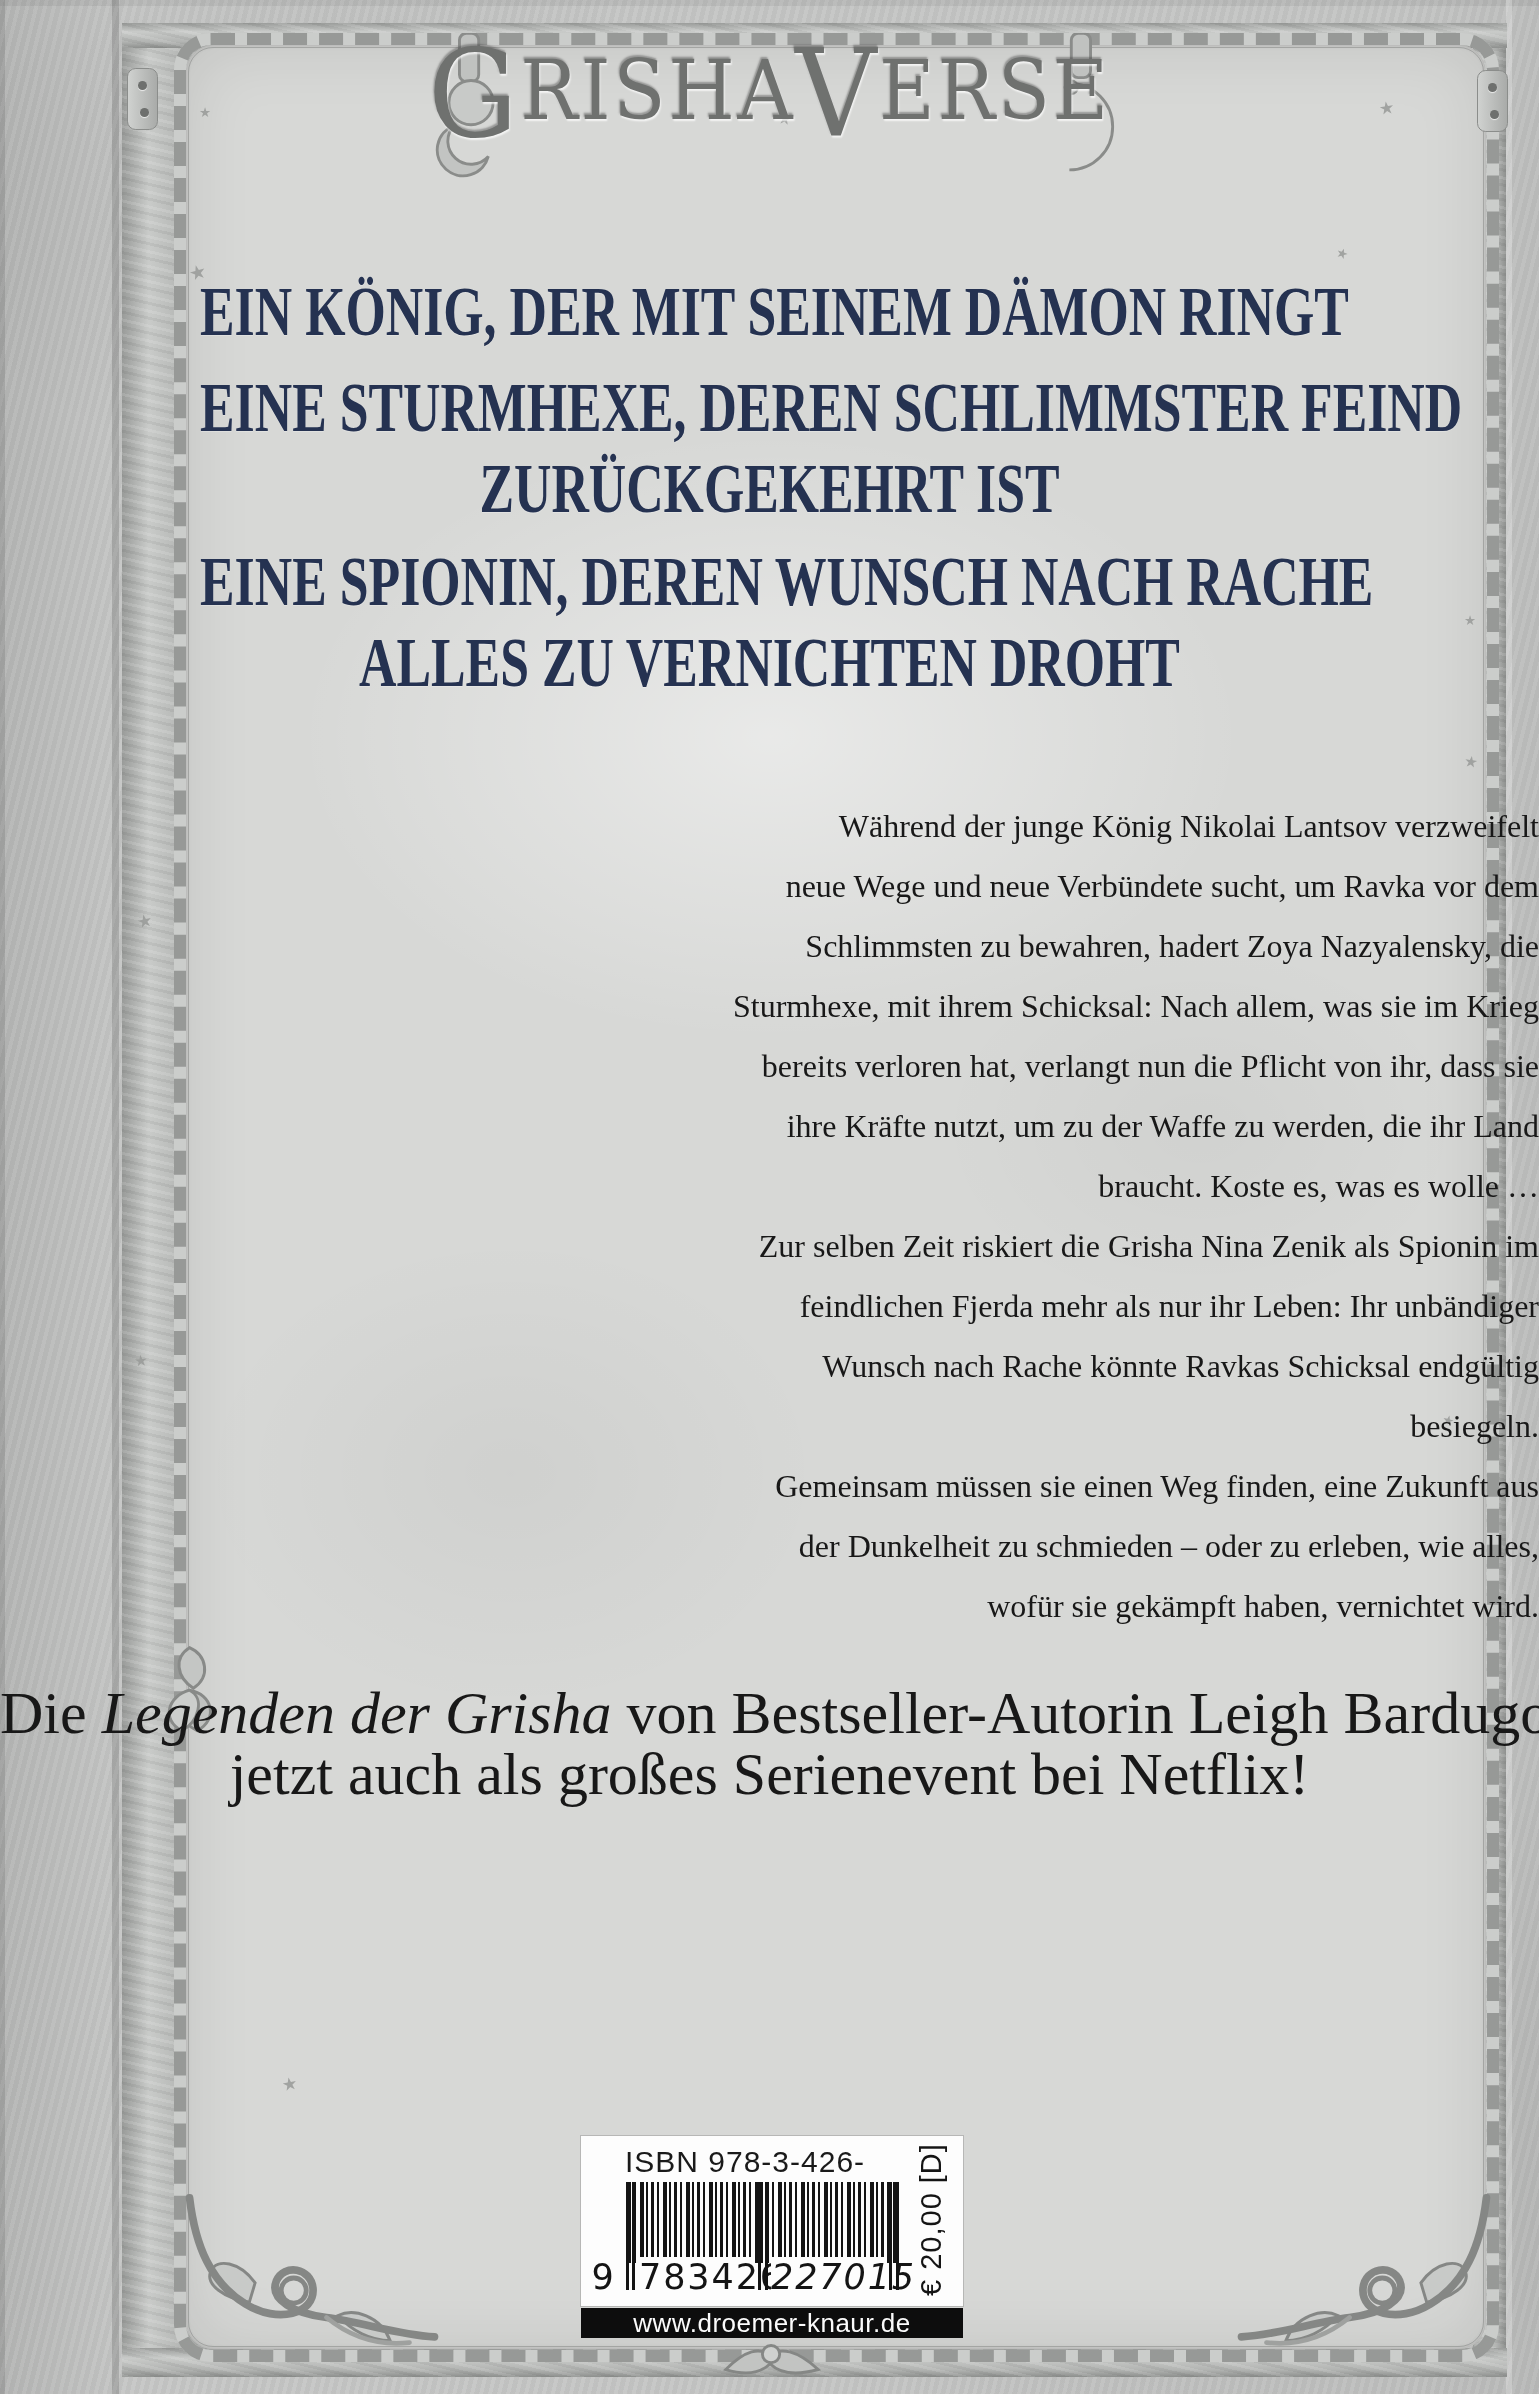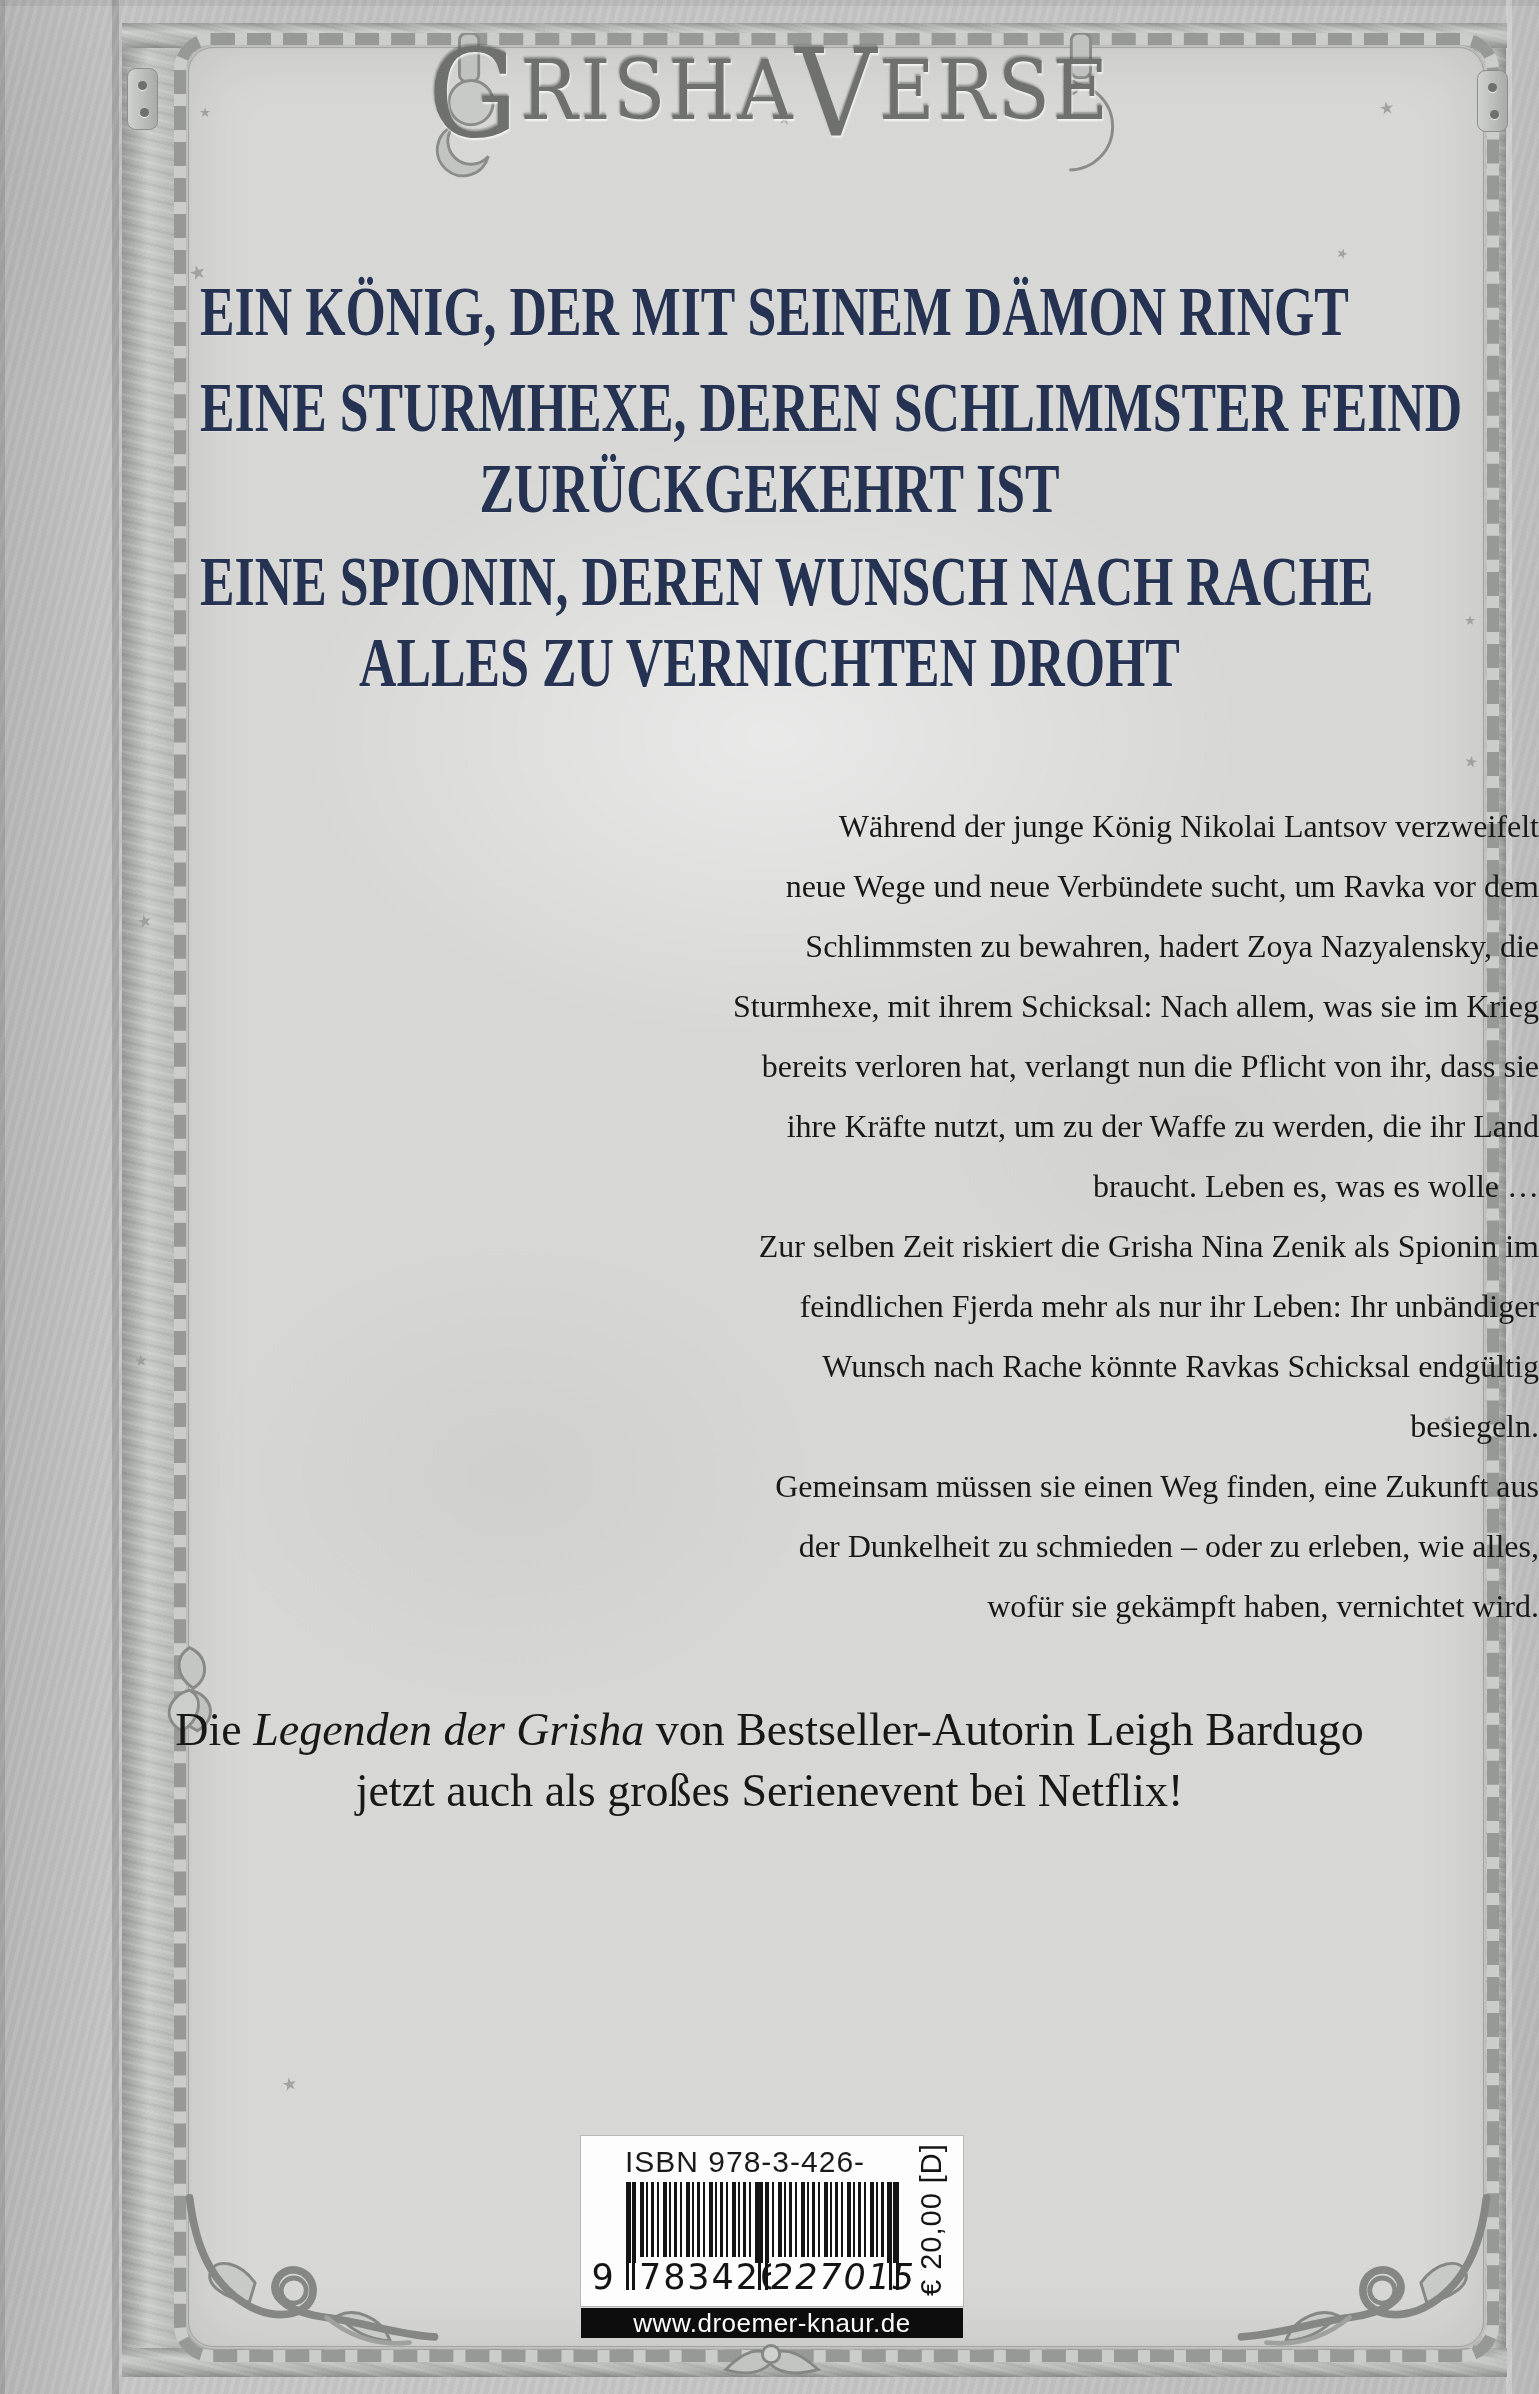--- a/index.html
+++ b/index.html
@@ -52,21 +52,21 @@
   
   .hl{position:absolute;left:0;width:1539px;text-align:center;color:#253251;
     font-family:"Liberation Serif",serif;font-weight:bold;font-size:70px;line-height:81px;}
   .hl .hl-line{display:block;transform:scaleX(.74);transform-origin:50% 50%;white-space:nowrap;
     text-shadow:0 1px 0 rgba(255,255,255,.25);}
   
   .synopsis{position:absolute;left:0;top:780px;width:1539px;text-align:right;color:#181818;
     font-size:32px;line-height:60px;margin-top:16px;}
   .synopsis div{white-space:nowrap;}
   .promo{position:absolute;left:0;top:1683px;width:1539px;text-align:center;color:#181818;
-    font-size:46px;line-height:61px;margin-top:16px;}
+    font-size:60px;line-height:61px;}
   .promo .nl{white-space:nowrap;}
   
   .barcode-box{position:absolute;left:581px;top:2136px;width:382px;height:170px;background:#fdfdfd;
     box-shadow:0 0 0 1px rgba(0,0,0,.15);}
   .isbn{position:absolute;left:581px;top:2145px;width:328px;text-align:center;
     font-family:"Liberation Sans",sans-serif;font-size:30px;color:#1a1a1a;letter-spacing:1px;}
   .bars{position:absolute;left:628px;top:2182px;width:268px;height:81px;
     background:repeating-linear-gradient(90deg,#141414 0 2.9px,#fdfdfd 2.9px 5.8px,#141414 5.8px 7.7px,#fdfdfd 7.7px 11.6px,#141414 11.6px 16.4px,#fdfdfd 16.4px 18.3px,#141414 18.3px 20px,#fdfdfd 20px 23px);}
   .guard{position:absolute;top:2182px;width:2.9px;height:108px;background:#141414;z-index:4;}
   .digits{position:absolute;top:2257px;height:39px;font-family:"DejaVu Sans",sans-serif;
@@ -166,21 +166,21 @@
     <span class="hl-line">ALLES ZU VERNICHTEN DROHT</span>
   </div>
 
   <div class="synopsis">
     <div>Während der junge König Nikolai Lantsov verzweifelt</div>
     <div>neue Wege und neue Verbündete sucht, um Ravka vor dem</div>
     <div>Schlimmsten zu bewahren, hadert Zoya Nazyalensky, die</div>
     <div>Sturmhexe, mit ihrem Schicksal: Nach allem, was sie im Krieg</div>
     <div>bereits verloren hat, verlangt nun die Pflicht von ihr, dass sie</div>
     <div>ihre Kräfte nutzt, um zu der Waffe zu werden, die ihr Land</div>
-    <div>braucht. Leben es, was es wolle …</div>
+    <div>braucht. Koste es, was es wolle …</div>
     <div>Zur selben Zeit riskiert die Grisha Nina Zenik als Spionin im</div>
     <div>feindlichen Fjerda mehr als nur ihr Leben: Ihr unbändiger</div>
     <div>Wunsch nach Rache könnte Ravkas Schicksal endgültig</div>
     <div>besiegeln.</div>
     <div>Gemeinsam müssen sie einen Weg finden, eine Zukunft aus</div>
     <div>der Dunkelheit zu schmieden – oder zu erleben, wie alles,</div>
     <div>wofür sie gekämpft haben, vernichtet wird.</div>
   </div>
 
   <div class="promo">

